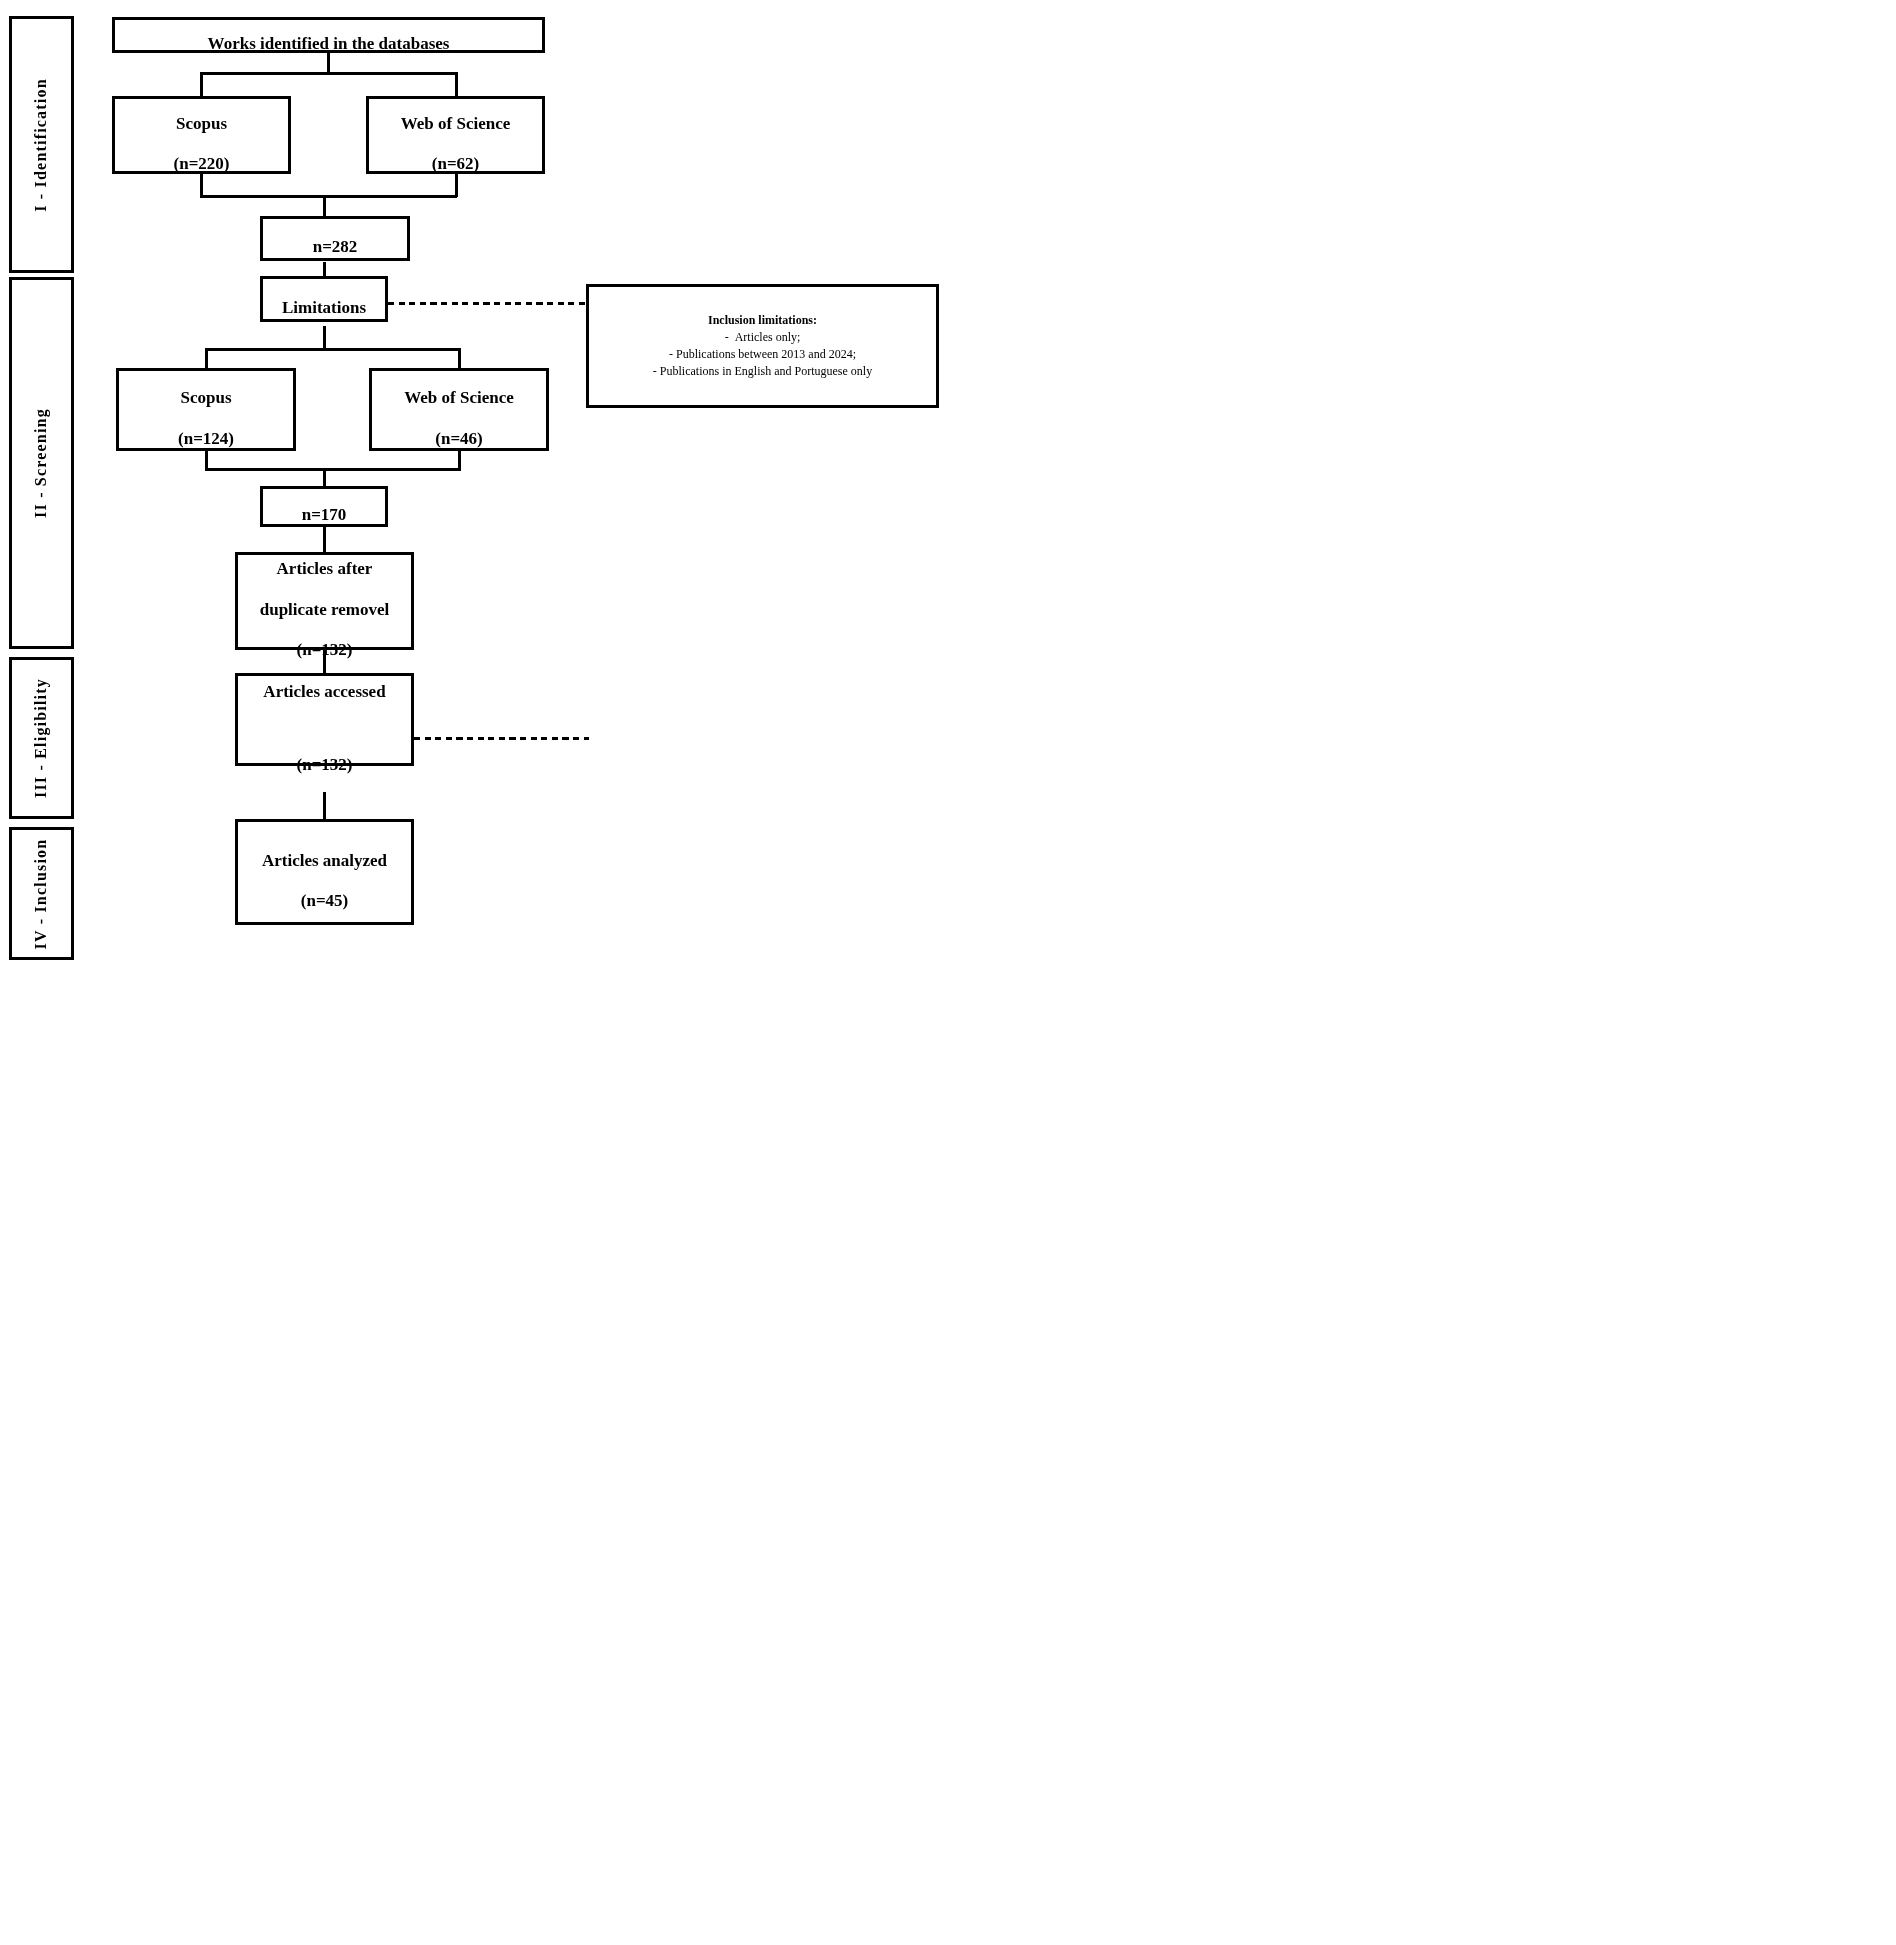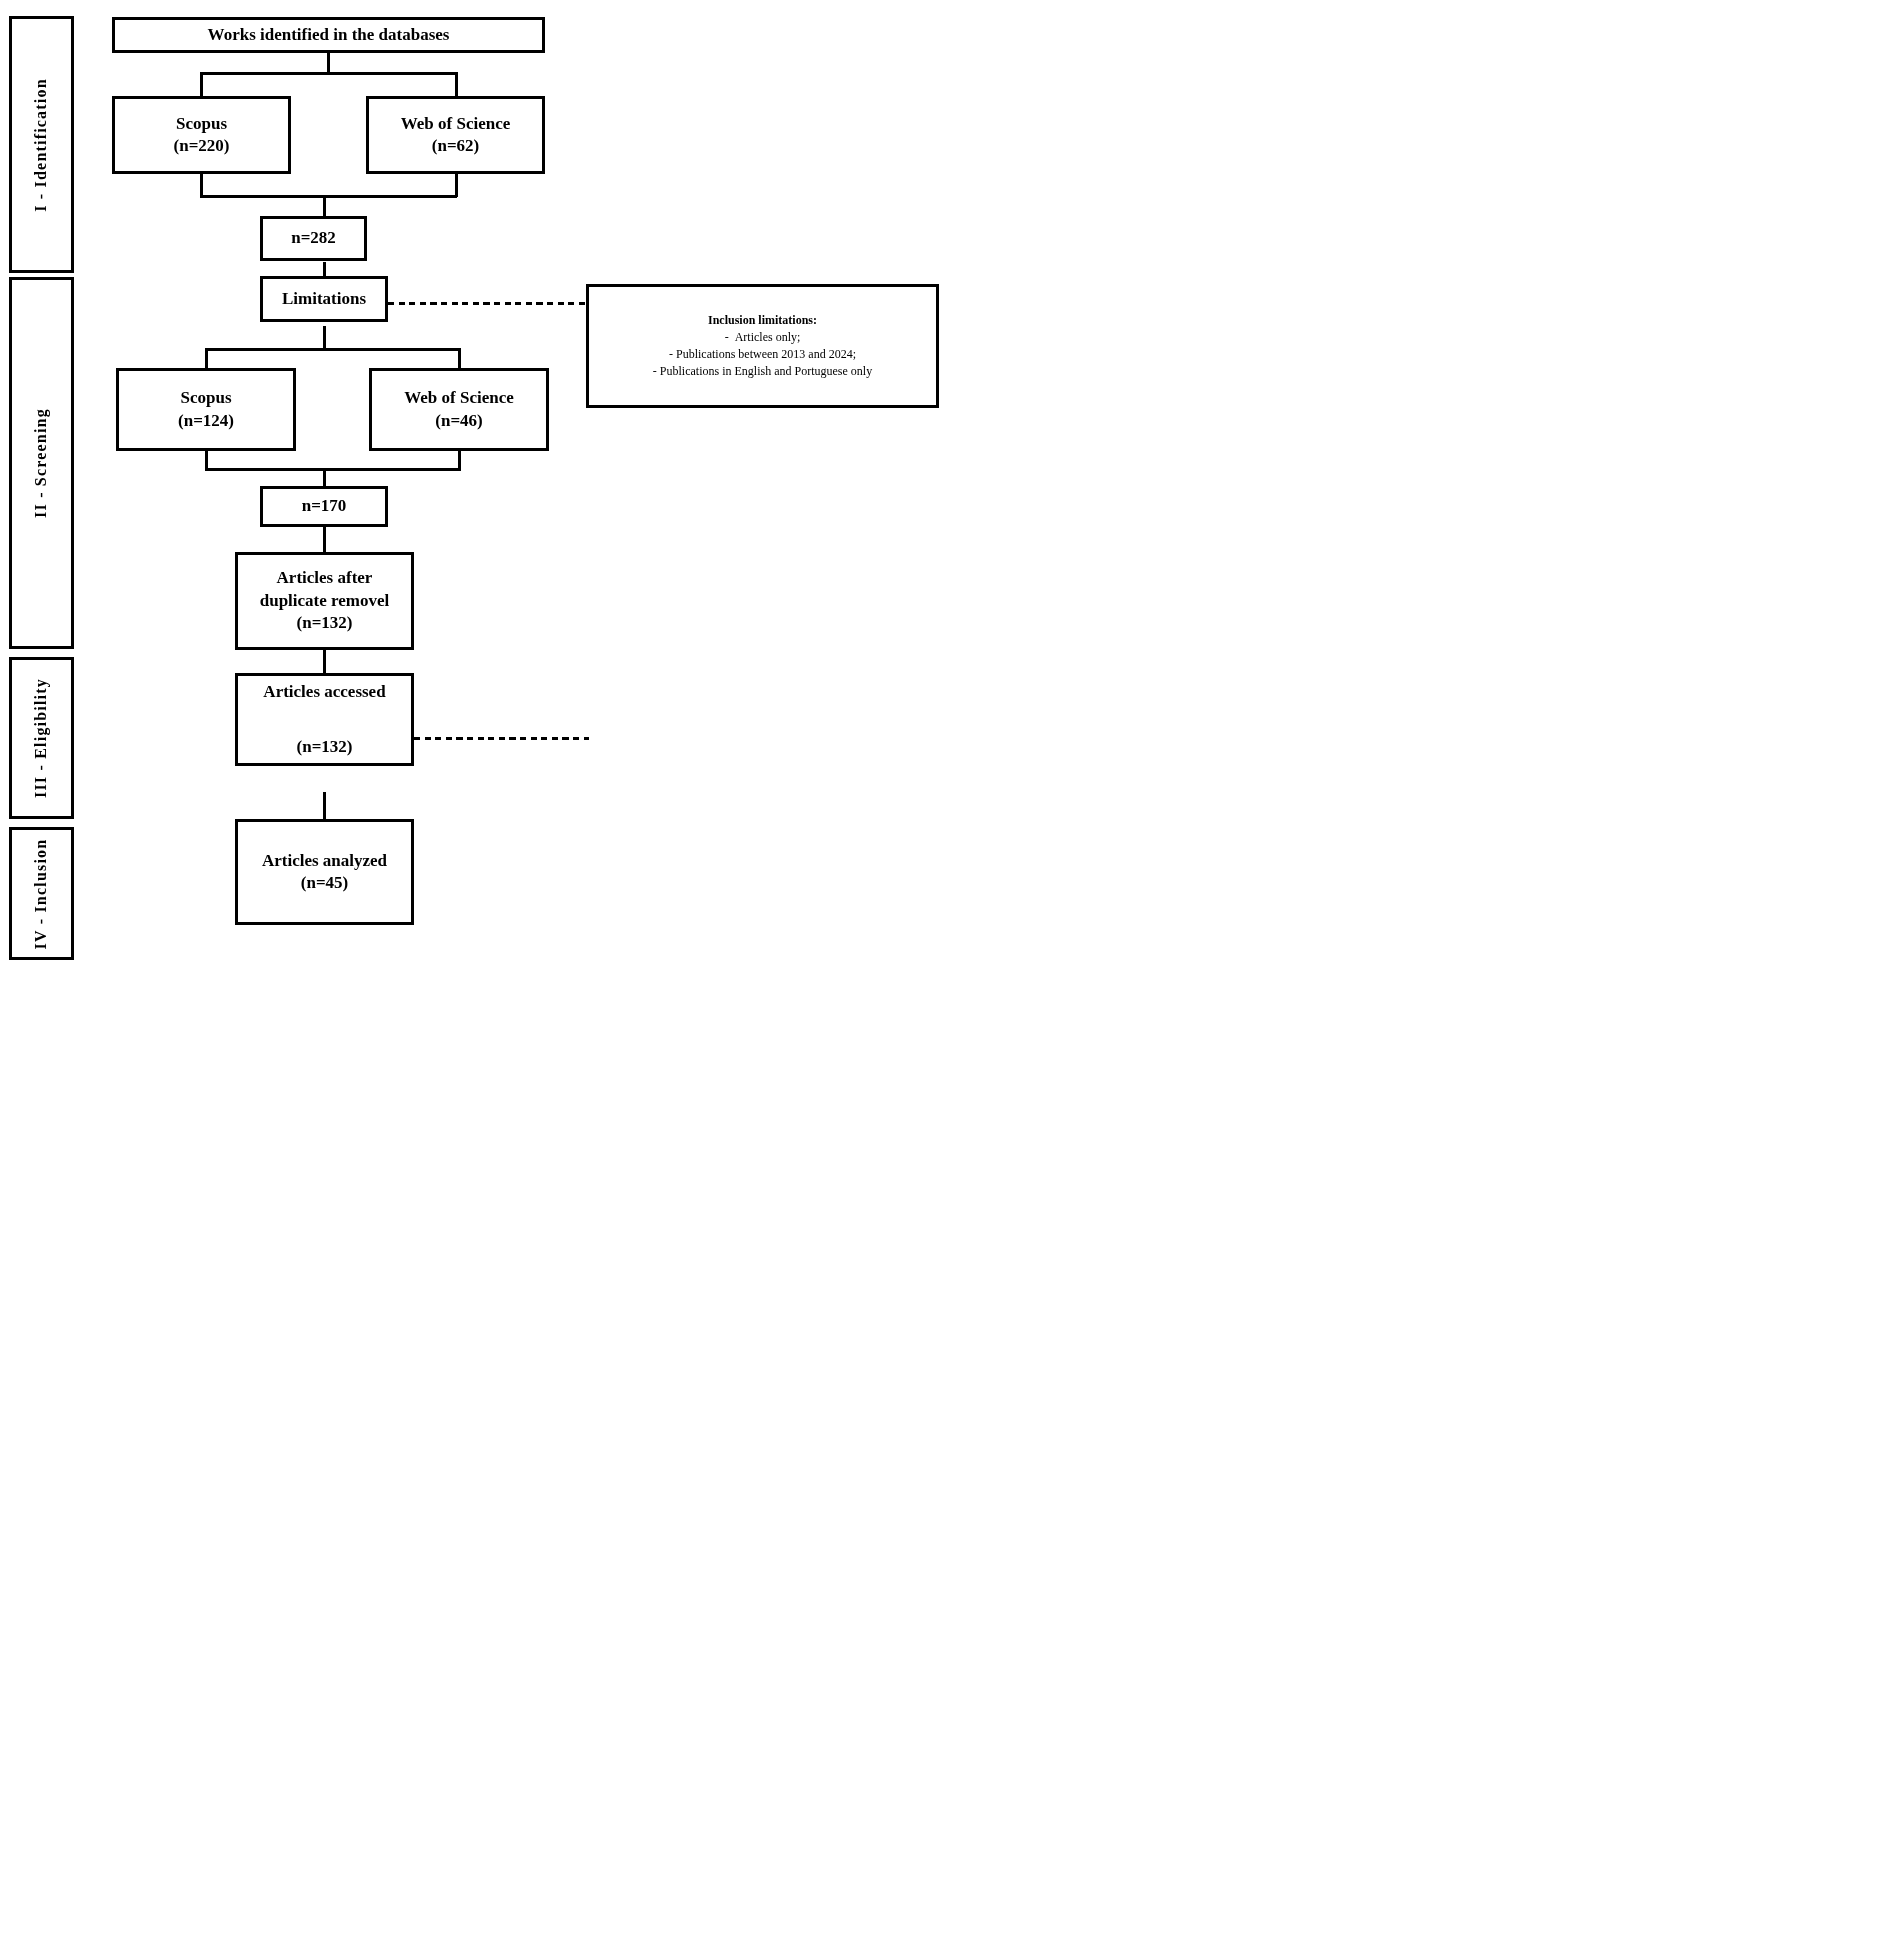--- a/index.html
+++ b/index.html
@@ -43,21 +43,21 @@
     box-sizing: border-box;
     display: flex;
     flex-direction: column;
     align-items: center;
     justify-content: center;
     text-align: center;
     font-weight: bold;
     font-size: 17px;
     line-height: 1.32;
   }
-  .fbox span { display: block; }
+  .fbox span { display: block; margin-top: 18px; }
   
   .note {
     position: absolute;
     border: 3.1px solid #000;
     background: #fff;
     box-sizing: border-box;
     display: flex;
     flex-direction: column;
     align-items: center;
     justify-content: center;
@@ -112,21 +112,21 @@
   <div class="fbox" style="left:366px;top:96px;width:179px;height:78px;">
     <span>Web of Science</span>
     <span>(n=62)</span>
   </div>
 
   <div class="conn" style="left:200px;top:174px;width:2.5px;height:23px;"></div>
   <div class="conn" style="left:455px;top:174px;width:2.5px;height:23px;"></div>
   <div class="conn" style="left:200px;top:195px;width:257px;height:2.5px;"></div>
   <div class="conn" style="left:323px;top:195px;width:2.5px;height:22px;"></div>
 
-  <div class="fbox" style="left:260px;top:216px;width:107px;height:45px;justify-content:center;">
+  <div class="fbox" style="left:260px;top:216px;width:150px;height:45px;justify-content:center;">
     <span>n=282</span>
   </div>
 
   <div class="conn" style="left:323px;top:262px;width:2.5px;height:18.7px;"></div>
 
   <div class="fbox" style="left:260px;top:276px;width:128px;height:46px;">
     <span>Limitations</span>
   </div>
 
   <div class="dash" style="left:388px;top:302px;width:198px;"></div>

